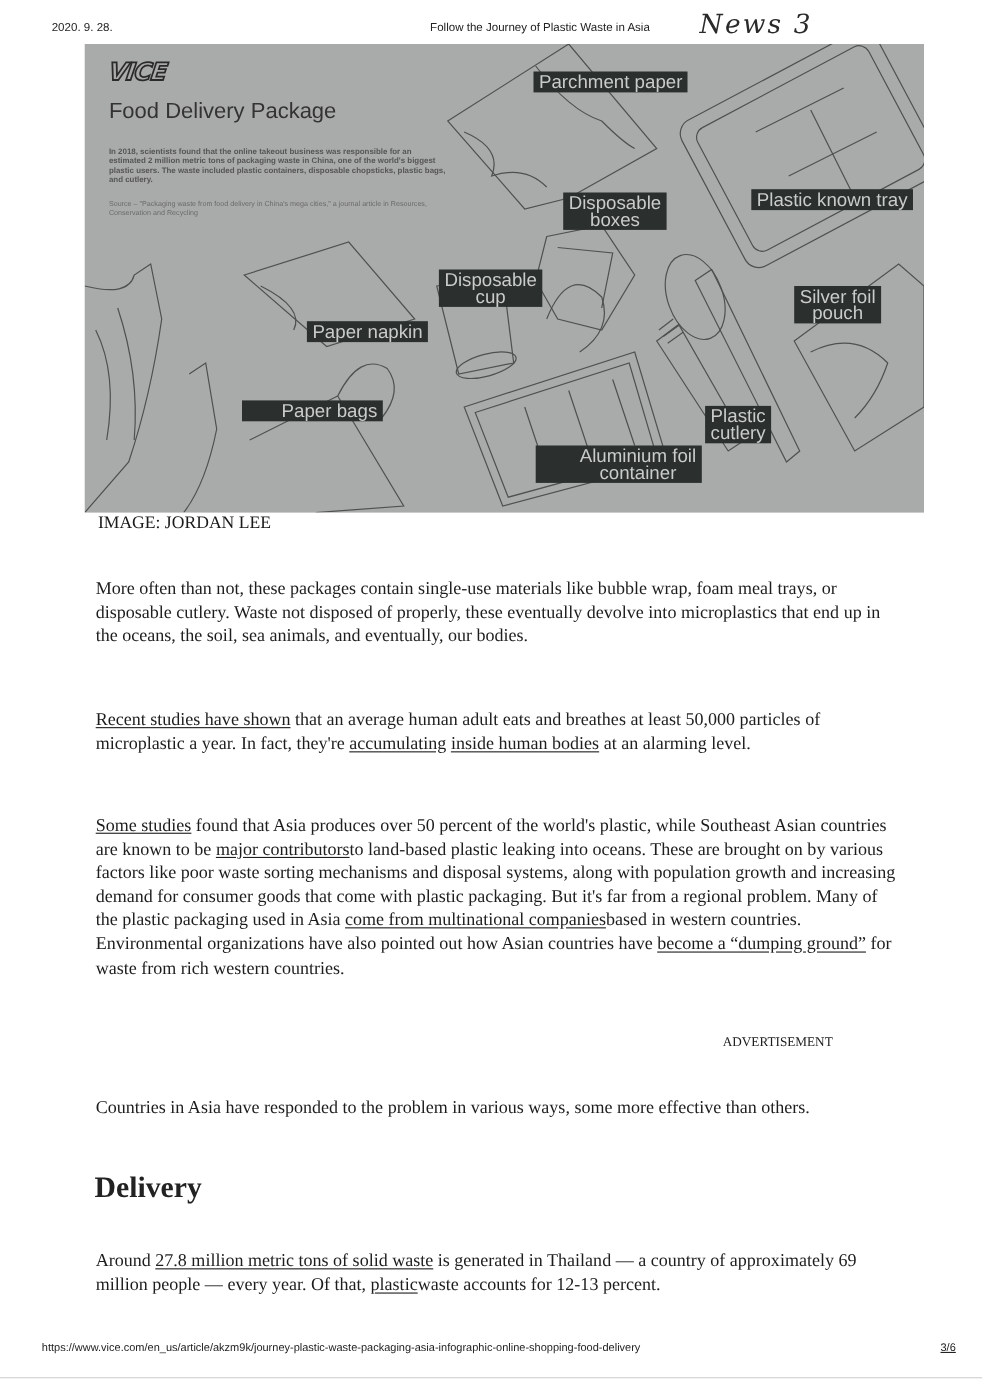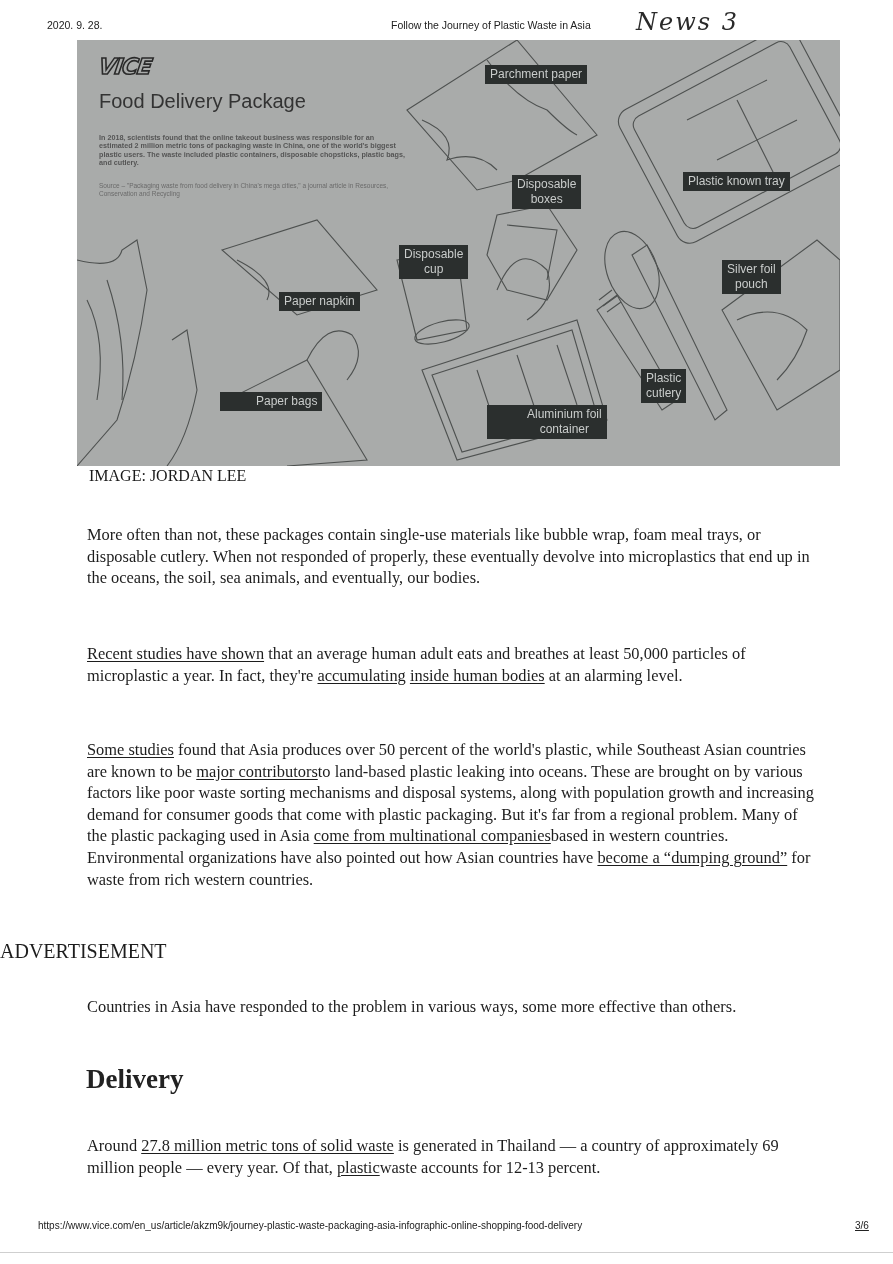--- a/index.html
+++ b/index.html
@@ -37,35 +37,35 @@
     position: absolute; left: 22px; top: 94px; width: 310px;
     font-family: "Liberation Sans", sans-serif; font-weight: bold; font-size: 7.2px;
     line-height: 8.3px; color: #555;
   }
   .info-source {
     position: absolute; left: 22px; top: 142px; width: 310px;
     font-family: "Liberation Sans", sans-serif; font-size: 6.5px; line-height: 7.5px; color: #6a6a6a;
   }
   .tag {
     position: absolute; background: #2b2f2e; color: #c9cccb;
-    font-family: "Liberation Sans", sans-serif; font-size: 12px; line-height: 15px;
+    font-family: "Liberation Sans", sans-serif; font-size: 17px; line-height: 15px;
     padding: 2px 5px; text-align: center; white-space: pre-line;
   }
   .caption {
     position: absolute; left: 89px; top: 467px;
     font-size: 16px; color: #1a1a1a;
   }
   .para {
     position: absolute; left: 87px; width: 730px;
     font-size: 16.4px; line-height: 21.6px; color: #1d1d1d;
   }
   .para a, .para .lnk { color: #1d1d1d; text-decoration: underline; text-underline-offset: 2px; }
   .ad-label {
-    position: absolute; left: 0; width: 757px; top: 940px; text-align: left;
-    font-size: 20px; color: #1d1d1d;
+    position: absolute; left: 0; width: 757px; top: 940px; text-align: right;
+    font-size: 12px; color: #1d1d1d;
   }
   .section-heading {
     position: absolute; left: 86px; top: 1064px;
     font-family: "Liberation Serif", serif; font-weight: bold; font-size: 27px; color: #222;
   }
   .print-footer {
     position: absolute; top: 1220px; left: 0; width: 893px;
     font-family: "Liberation Sans", sans-serif; font-size: 10px; color: #222;
   }
   .footer-url { position: absolute; left: 38px; top: 0; }
@@ -134,30 +134,30 @@
 
   <div class="tag" style="left:408px; top:25px;">Parchment paper</div>
   <div class="tag" style="left:606px; top:132px;">Plastic known tray</div>
   <div class="tag" style="left:435px; top:135px;">Disposable
 boxes</div>
   <div class="tag" style="left:322px; top:205px;">Disposable
 cup</div>
   <div class="tag" style="left:202px; top:252px;">Paper napkin</div>
   <div class="tag" style="left:645px; top:220px;">Silver foil
 pouch</div>
-  <div class="tag" style="left:143px; top:352px;padding-left:36px;">Paper bags</div>
+  <div class="tag" style="left:143px; top:324px;padding-left:36px;">Paper bags</div>
   <div class="tag" style="left:564px; top:329px;">Plastic
 cutlery</div>
   <div class="tag" style="left:410px; top:365px;padding-left:40px;">Aluminium foil
 container</div>
 </div>
 
 <div class="caption">IMAGE: JORDAN LEE</div>
 
-<p class="para" style="top:524px; margin:0;">More often than not, these packages contain single-use materials like bubble wrap, foam meal trays, or disposable cutlery. When not responded of properly, these eventually devolve into microplastics that end up in the oceans, the soil, sea animals, and eventually, our bodies.</p>
+<p class="para" style="top:524px; margin:0;">More often than not, these packages contain single-use materials like bubble wrap, foam meal trays, or disposable cutlery. Waste not disposed of properly, these eventually devolve into microplastics that end up in the oceans, the soil, sea animals, and eventually, our bodies.</p>
 
 <p class="para" style="top:643px; margin:0;"><a class="lnk">Recent studies have shown</a><span> that an average human adult eats and breathes at least 50,000 particles of microplastic a year. In fact, they're </span><a class="lnk">accumulating</a><span> </span><a class="lnk">inside human bodies</a><span> at an alarming level.</span></p>
 
 <p class="para" style="top:739px; margin:0;"><a class="lnk">Some studies</a><span> found that Asia produces over 50 percent of the world's plastic, while Southeast Asian countries are known to be </span><a class="lnk">major contributors</a><span>to land-based plastic leaking into oceans. These are brought on by various factors like poor waste sorting mechanisms and disposal systems, along with population growth and increasing demand for consumer goods that come with plastic packaging. But it's far from a regional problem. Many of the plastic packaging used in Asia </span><a class="lnk">come from multinational companies</a><span>based in western countries. Environmental organizations have also pointed out how Asian countries have </span><a class="lnk">become a “dumping ground”</a><span> for waste from rich western countries.</span></p>
 
 <div class="ad-label">ADVERTISEMENT</div>
 
 <p class="para" style="top:996px; margin:0;">Countries in Asia have responded to the problem in various ways, some more effective than others.</p>
 
 <h2 class="section-heading" style="margin:0;">Delivery</h2>

